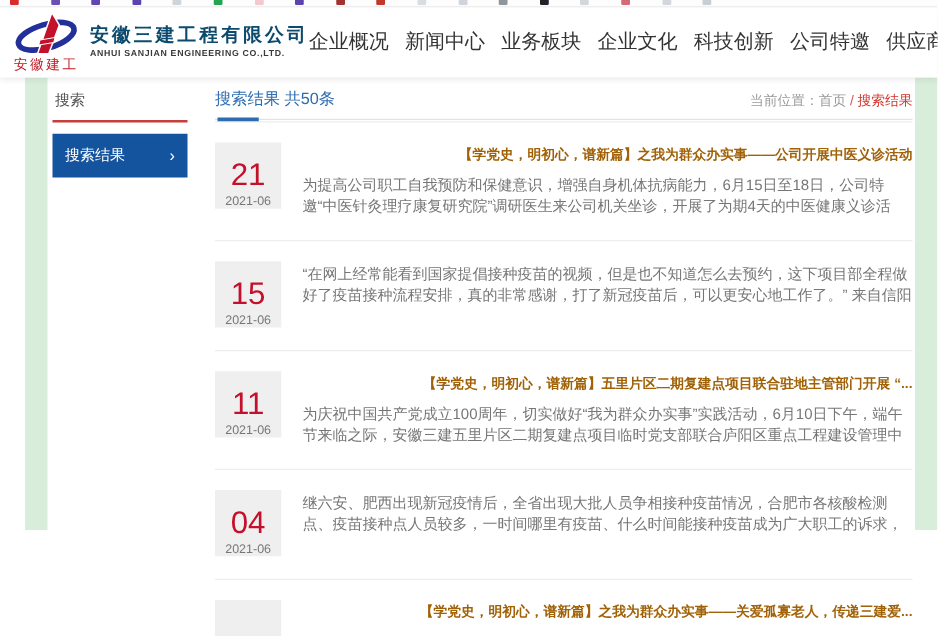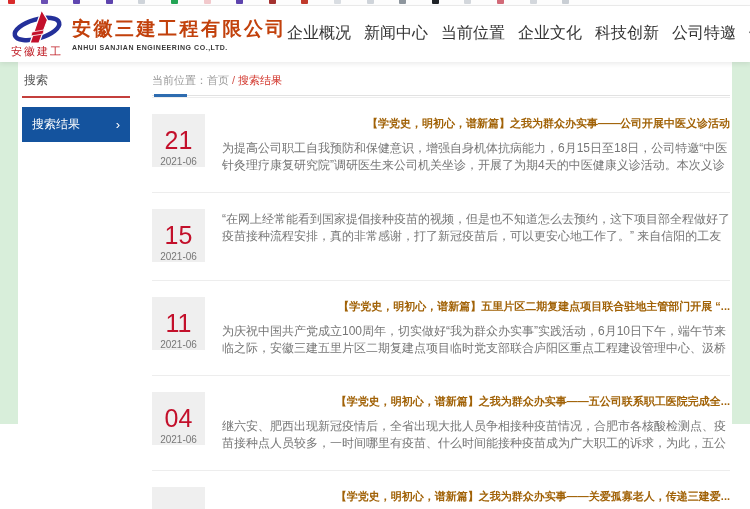--- a/index.html
+++ b/index.html
@@ -11,27 +11,27 @@
     border-bottom:1px solid #ececec; overflow:hidden; }
   .fav { position:absolute; bottom:1px; width:7px; height:5px; border-radius:1px; display:block; }
 
   
   .site-header { height:56px; background:#fff; display:flex; align-items:center;
     padding:2px 14px 4px 10px; box-shadow:0 2px 5px rgba(0,0,0,.08); position:relative; z-index:5; }
   .logo { display:flex; flex-direction:column; align-items:center; width:58px; }
   .logo svg { display:block; }
   .logo-brand { font-size:11px; font-weight:normal; color:#bf1a22; letter-spacing:2px; margin-top:-2px; white-space:nowrap; }
   .company { margin-left:8px; }
-  .company-cn { font-size:19px; font-weight:bold; color:#c2410c; letter-spacing:2.5px; white-space:nowrap;text-align:right; }
+  .company-cn { font-size:15px; font-weight:bold; color:#0c4a6e; letter-spacing:2.5px; white-space:nowrap;text-align:right; }
   .company-en { font-size:7px; font-weight:bold; color:#3a3a3a; letter-spacing:.55px; margin-top:2px; white-space:nowrap; }
   .main-nav { margin-left:auto; display:flex; align-items:center; gap:13px; }
   .nav-item { font-size:16px; color:#333; cursor:pointer; white-space:nowrap; }
 
   
-  .page-bg { height:362px; background:#d8eeda; padding:0 18px; }
+  .page-bg { height:362px; background:#d8eeda; padding:0 18px;margin-left:20px; }
   .content-wrap { background:#fff; height:100%; display:flex; padding-left:4px; }
 
   
   .sidebar { width:126px; flex:0 0 126px; padding:10px 18px 0 0; }
   .sidebar-title { font-size:12px; color:#555; padding-left:2px; }
   .sidebar-rule { height:2px; background:#c43f3c; margin:7px 0 9px; }
   .sidebar-btn { background:#14539e; color:#fff; font-size:12px; padding:9px 10px;
     display:flex; justify-content:space-between; align-items:center; cursor:pointer; }
   .sidebar-btn .arrow { font-size:13px; line-height:10px; }
 
@@ -94,21 +94,21 @@
     </span>
     <span class="logo-brand">安徽建工</span>
   </div>
   <div class="company">
     <div class="company-cn">安徽三建工程有限公司</div>
     <div class="company-en">ANHUI SANJIAN ENGINEERING CO.,LTD.</div>
   </div>
   <div class="main-nav">
     <span class="nav-item">企业概况</span>
     <span class="nav-item">新闻中心</span>
-    <span class="nav-item">当前位置</span>
+    <span class="nav-item">业务板块</span>
     <span class="nav-item">企业文化</span>
     <span class="nav-item">科技创新</span>
     <span class="nav-item">公司特邀</span>
     <span class="nav-item">供应商管理</span>
     <span class="nav-item">人力资源</span>
 
   </div>
 </div>
 
 <div class="page-bg">
@@ -118,20 +118,21 @@
       <div class="sidebar-title">搜索</div>
       <div class="sidebar-rule"></div>
       <div class="sidebar-btn">
         <span>搜索结果</span>
         <span class="arrow">›</span>
       </div>
     </div>
 
     <div class="main-col">
       <div class="results-head">
+        <span class="results-title">搜索结果 共50条</span>
         <span class="breadcrumb">
           <span>当前位置：</span><span class="bc-home">首页</span><span class="bc-sep">/</span><span class="bc-current">搜索结果</span>
         </span>
       </div>
       <div class="head-rule">
           <span class="blue-seg"></span>
         </div>
 
       <div class="news-item">
         <div class="date-box">
@@ -164,21 +165,20 @@
           <div class="news-excerpt">为庆祝中国共产党成立100周年，切实做好“我为群众办实事”实践活动，6月10日下午，端午节来临之际，安徽三建五里片区二期复建点项目临时党支部联合庐阳区重点工程建设管理中心、汲桥新村社区共同开展“学党史...</div>
         </div>
       </div>
 
       <div class="news-item">
         <div class="date-box">
           <span class="date-day">04</span>
           <span class="date-month">2021-06</span>
         </div>
         <div class="news-body">
-          <div class="news-title">【学党史，明初心，谱新篇】之我为群众办实事——五公司联系职工医院完成全...</div>
           <div class="news-excerpt">继六安、肥西出现新冠疫情后，全省出现大批人员争相接种疫苗情况，合肥市各核酸检测点、疫苗接种点人员较多，一时间哪里有疫苗、什么时间能接种疫苗成为广大职工的诉求，为此，五公司考虑到各项目现场施工、进度、人...</div>
         </div>
       </div>
 
       <div class="news-item">
         <div class="date-box">
           
           
         </div>
         <div class="news-body">

